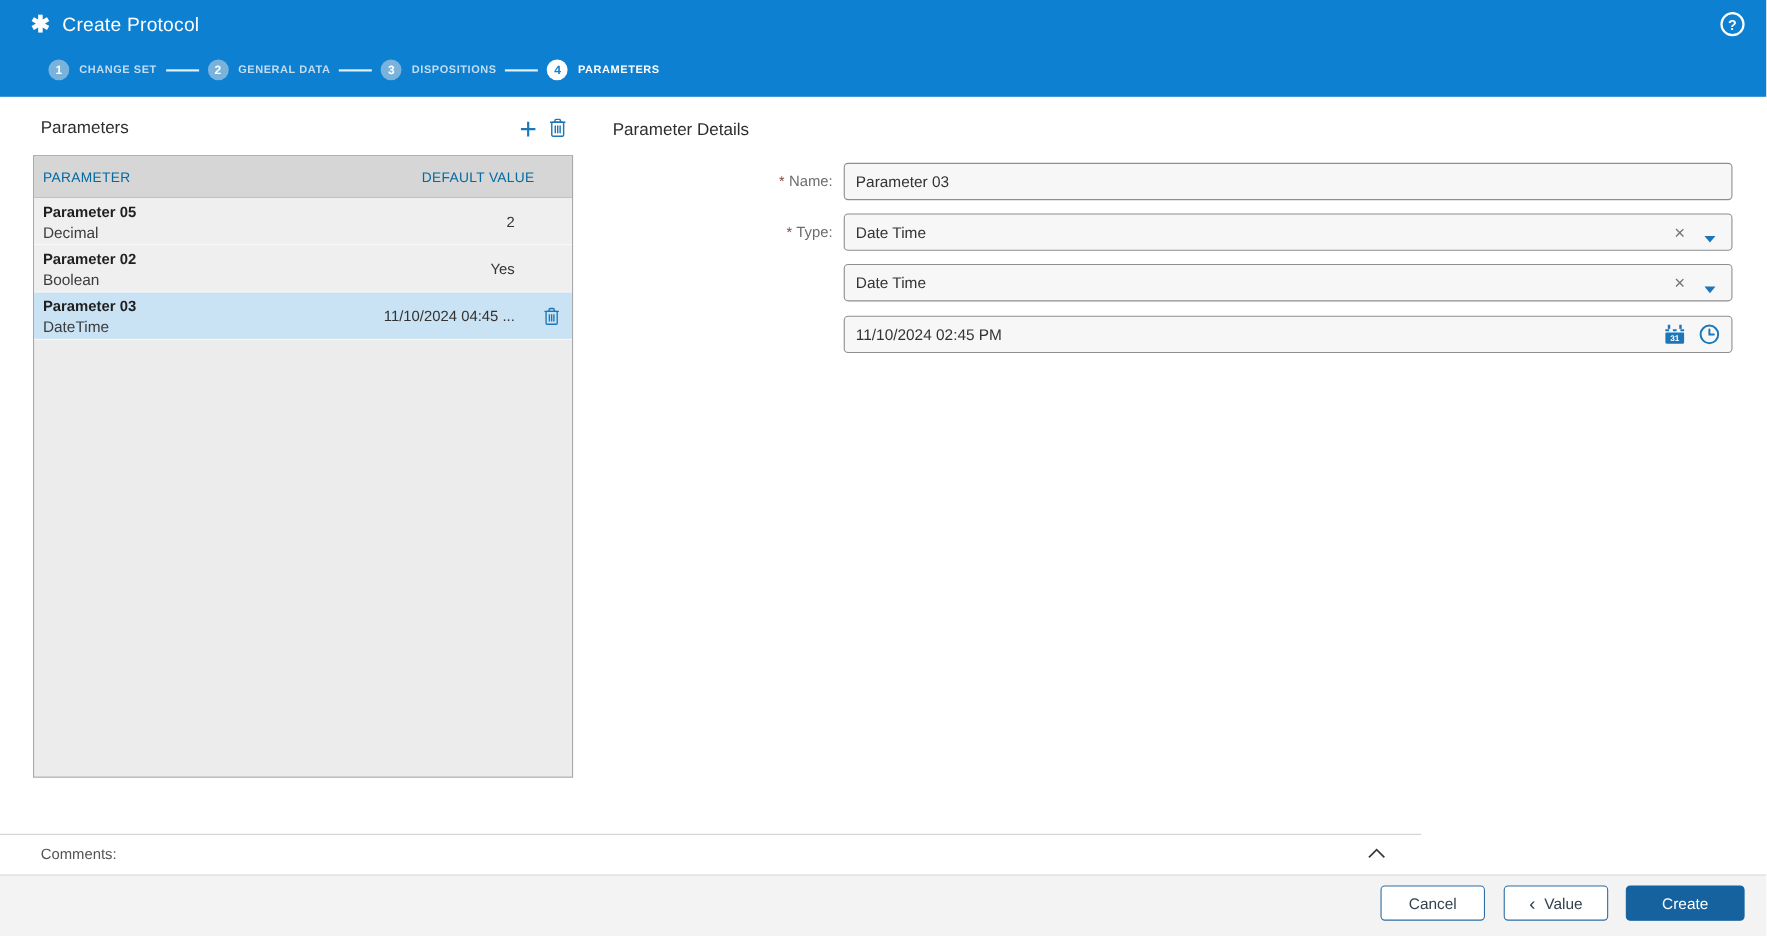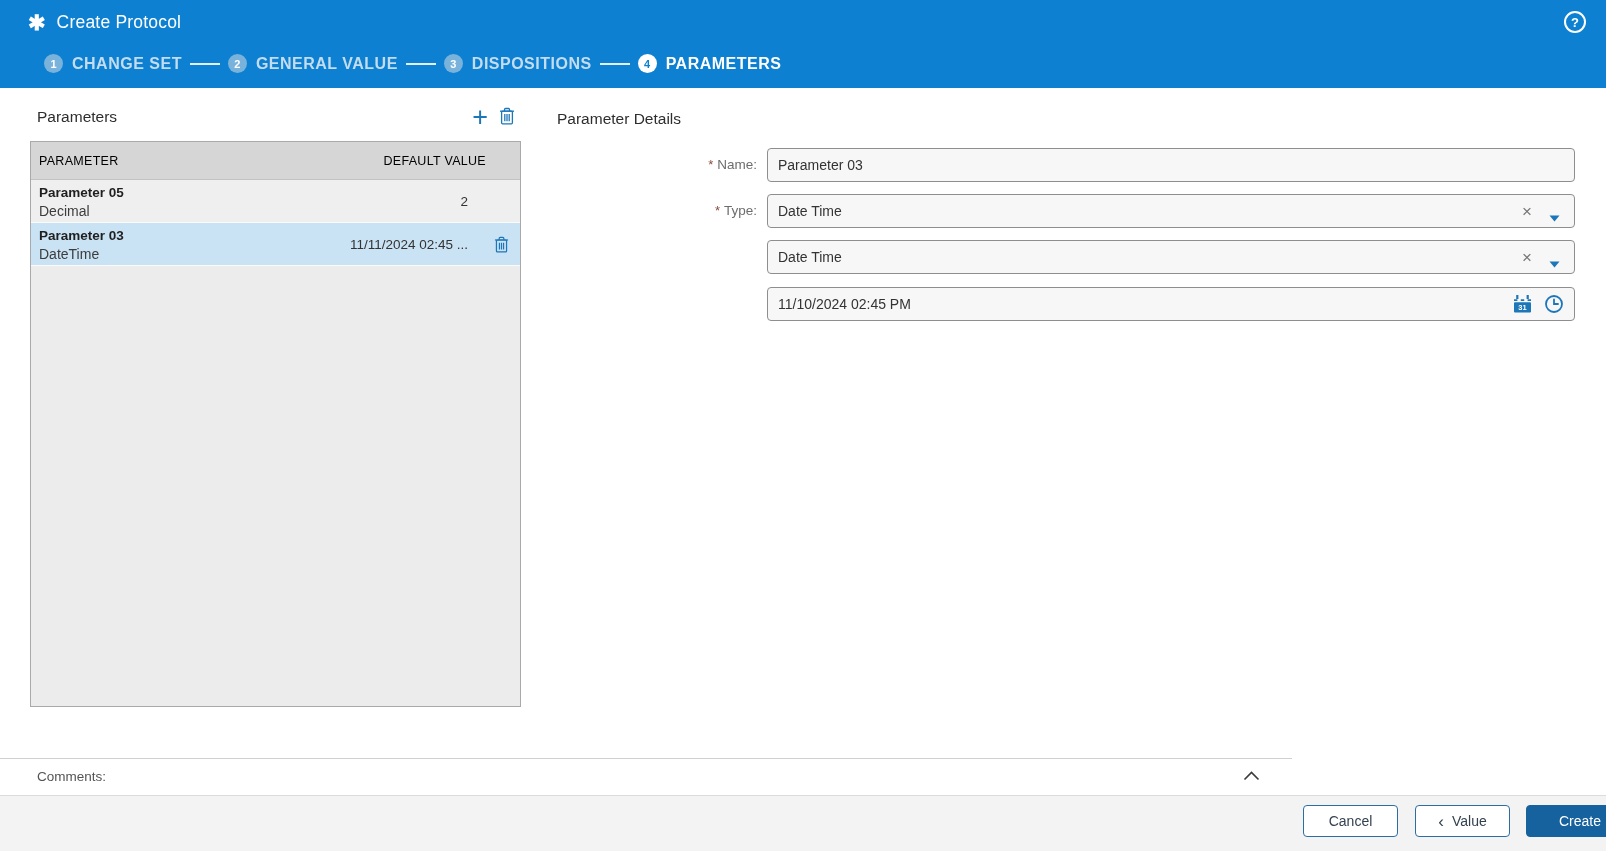--- a/index.html
+++ b/index.html
@@ -20,38 +20,38 @@
     display:flex; align-items:center; justify-content:center;
     font-size:13px; font-weight:700; cursor:pointer;
   }
   .steps { position:absolute; left:44px; top:54px; display:flex; align-items:center; }
   .step { display:flex; align-items:center; }
   .step-circle {
     width:19px; height:19px; border-radius:50%; background:#79b3dc; color:#fff;
     display:flex; align-items:center; justify-content:center;
     font-size:11px; font-weight:600; flex:0 0 auto;
   }
-  .step-label { margin-left:9px; color:#c3dcef; font-size:16px; font-weight:600; letter-spacing:0.5px; }
+  .step-label { margin-left:9px; color:#c3dcef; font-size:10px; font-weight:600; letter-spacing:0.5px; }
   .step.active .step-circle { background:#fff; color:#0d80d2; }
   .step.active .step-label { color:#ffffff; }
   .connector { width:30px; height:2px; background:#e3eff9; margin:0 8px; }
 
   
   .params-header { position:absolute; left:30px; top:103px; width:491px; height:32px; }
   .params-title { position:absolute; left:7px; top:5px; font-size:15.5px; color:#2e2e2e; }
   .icon-btn { position:absolute; top:0; background:none; border:none; cursor:pointer; }
   .add-btn { right:33px; top:-1px; color:#1c76b8; font-size:27px; font-weight:300; line-height:30px; }
   .trash-btn { right:6px; top:4px; }
 
   .params-table {
     position:absolute; left:30px; top:141px; width:491px; height:566px;
     background:#ececec; border:1px solid #a9a9a9;
   }
   .thead { position:relative; height:38px; background:#d6d6d6; border-bottom:1px solid #c2c2c2; }
-  .th { position:absolute; top:0; line-height:38px; font-size:12.5px; color:#000000; letter-spacing:0.3px; }
+  .th { position:absolute; top:0; line-height:38px; font-size:12.5px; color:#0369a1; letter-spacing:0.3px; }
   .th-param { left:8px; }
   .th-default { right:34px; }
 
   .trow { position:relative; height:43px; background:#efefef; border-bottom:1px solid #fafafa; cursor:pointer; }
   .trow.selected { background:#c9e2f4; }
   .trow-name { position:absolute; left:8px; top:5px; font-size:13.5px; font-weight:700; color:#1f1f1f; }
   .trow-type { position:absolute; left:8px; bottom:3px; font-size:14px; color:#3c3c3c; }
   .trow-value { position:absolute; right:52px; top:0; line-height:43px; font-size:13.5px; color:#333; }
   .row-trash { position:absolute; right:11px; top:13px; background:none; border:none; cursor:pointer; }
 
@@ -88,21 +88,21 @@
   .comments-label { position:absolute; left:37px; top:0; line-height:36px; font-size:13.5px; color:#545454; }
   .collapse-btn { position:absolute; right:32px; top:10px; background:none; border:none; cursor:pointer; }
 
   
   .footer {
     position:absolute; left:0; top:795px; width:1606px; height:56px;
     background:#f3f3f3; border-top:1px solid #dcdcdc;
   }
   .btn {
     position:absolute; top:9px; height:32px; border-radius:4px; font-family:"Liberation Sans", sans-serif;
-    font-size:14px; cursor:pointer; display:flex; align-items:center; justify-content:center;margin-left:48px;
+    font-size:14px; cursor:pointer; display:flex; align-items:center; justify-content:center;
   }
   .btn-outline { background:#fff; border:1px solid #2e6da4; color:#33424f; }
   .btn-cancel { left:1255px; width:95px; }
   .btn-back { left:1367px; width:95px; gap:8px; }
   .back-chevron { font-size:17px; line-height:1; color:#33424f; }
   .btn-create { left:1478px; width:108px; background:#15629e; border:1px solid #15629e; color:#fff; }
 </style>
 </head>
 <body>
 
@@ -118,21 +118,21 @@
     </div>
 
     <div class="steps">
       <div class="step">
         <span class="step-circle">1</span>
         <span class="step-label">CHANGE SET</span>
       </div>
       <span class="connector"></span>
       <div class="step">
         <span class="step-circle">2</span>
-        <span class="step-label">GENERAL VALUE</span>
+        <span class="step-label">GENERAL DATA</span>
       </div>
       <span class="connector"></span>
       <div class="step">
         <span class="step-circle">3</span>
         <span class="step-label">DISPOSITIONS</span>
       </div>
       <span class="connector"></span>
       <div class="step active">
         <span class="step-circle">4</span>
         <span class="step-label">PARAMETERS</span>
@@ -158,25 +158,30 @@
       <span class="th th-param">PARAMETER</span>
       <span class="th th-default">DEFAULT VALUE</span>
     </div>
 
     <div class="trow">
       <span class="trow-name">Parameter 05</span>
       <span class="trow-type">Decimal</span>
       <span class="trow-value">2</span>
     </div>
 
+    <div class="trow">
+      <span class="trow-name">Parameter 02</span>
+      <span class="trow-type">Boolean</span>
+      <span class="trow-value">Yes</span>
+    </div>
 
     <div class="trow selected">
       <span class="trow-name">Parameter 03</span>
       <span class="trow-type">DateTime</span>
-      <span class="trow-value">11/11/2024 02:45 ...</span>
+      <span class="trow-value">11/10/2024 04:45 ...</span>
       <button class="row-trash">
         <svg width="15" height="17" viewBox="0 0 16 18" fill="none" stroke="#1c76b8" stroke-width="1.3">
           <path d="M1 4.2 H15"></path>
           <path d="M5.5 4 V2.6 a1.1 1.1 0 0 1 1.1-1.1 h2.8 a1.1 1.1 0 0 1 1.1 1.1 V4"></path>
           <rect x="2.6" y="4.2" width="10.8" height="12.6" rx="1"></rect>
           <path d="M5.8 7 V14.2 M8 7 V14.2 M10.2 7 V14.2"></path>
         </svg>
       </button>
     </div>
   </div>

